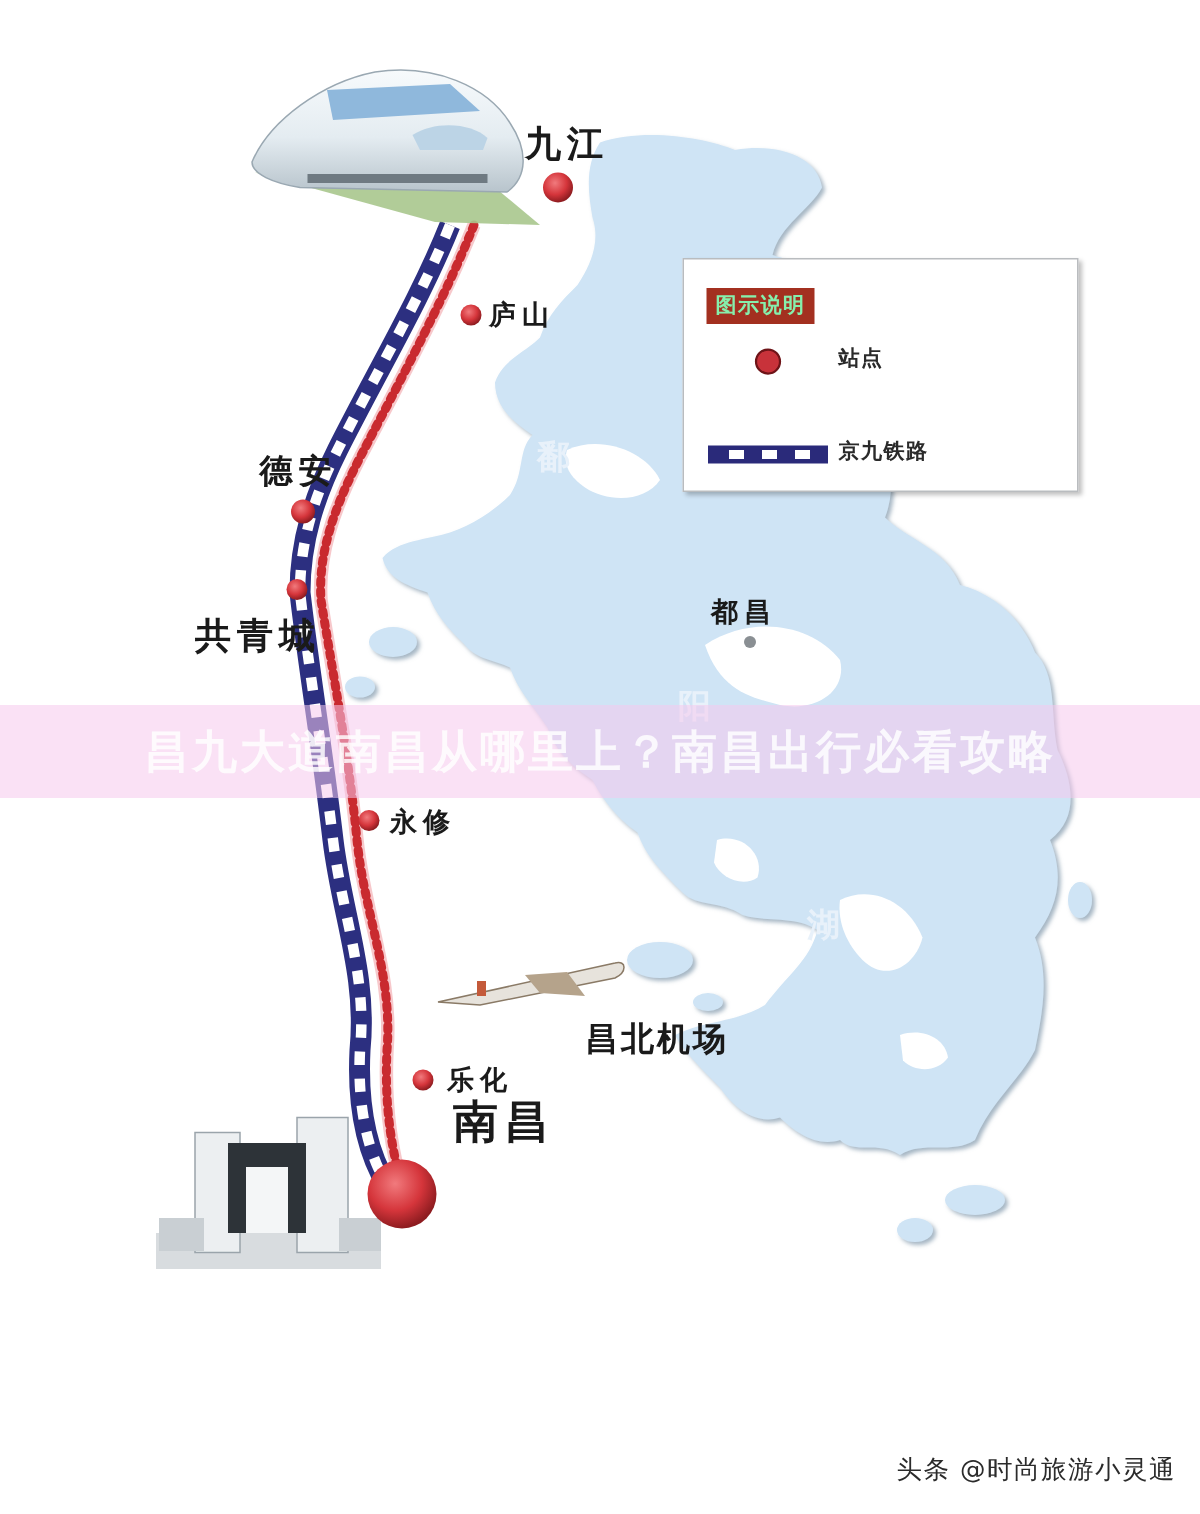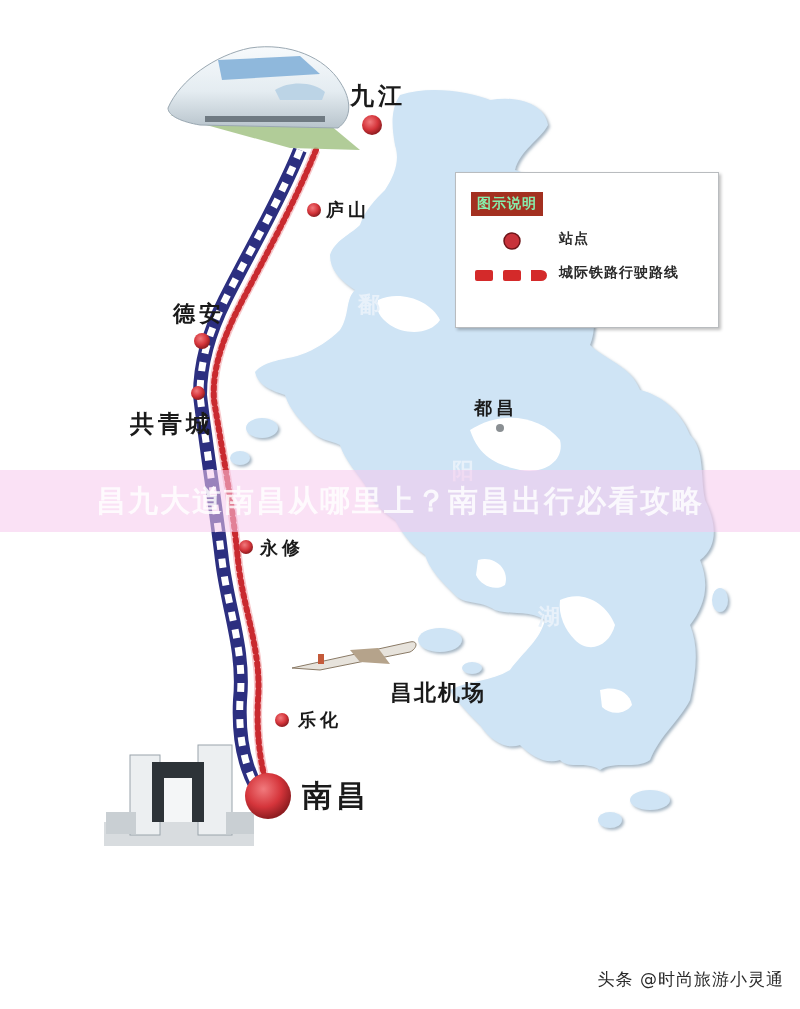--- a/index.html
+++ b/index.html
@@ -144,43 +144,44 @@
 <div class="lake-label" style="left:358px;top:290px;">鄱</div>
 <div class="lake-label" style="left:452px;top:456px;">阳</div>
 <div class="lake-label" style="left:538px;top:602px;">湖</div>
 
 <div class="label" style="left:350px;top:80px;font-size:24px;">九江</div>
 <div class="label" style="left:326px;top:198px;font-size:18px;">庐山</div>
 <div class="label" style="left:145px;top:299px;font-size:22px;margin-left:28px;">德安</div>
 <div class="label" style="left:130px;top:408px;font-size:24px;">共青城</div>
 <div class="label" style="left:260px;top:536px;font-size:18px;">永修</div>
 <div class="label" style="left:298px;top:708px;font-size:18px;">乐化</div>
-<div class="label" style="left:302px;top:776px;font-size:30px;">南昌</div>
+<div class="label" style="left:302px;top:728px;font-size:30px;">南昌</div>
 <div class="label" style="left:474px;top:396px;font-size:18px;">都昌</div>
 <div class="label" style="left:346px;top:678px;font-size:22px;letter-spacing:2px;margin-left:44px;">昌北机场</div>
 
 <div class="legend">
   <div class="legend-title">图示说明</div>
   <div class="legend-row" style="top:57px;">
     <span class="sym">
       <svg width="22" height="22">
           <circle cx="11" cy="11" r="8" fill="#c8323a" stroke="#6e1418" stroke-width="1.5"></circle>
         </svg>
     </span>
     <span class="txt">站点</span>
   </div>
-  <div class="legend-row" style="top:91px;">
+  <div class="legend-row" style="top:119px;">
     <span class="sym">
-      <svg width="78" height="16">
-        <rect x="2" y="3" width="18" height="11" rx="2" fill="#d42a2a"></rect>
-        <rect x="30" y="3" width="18" height="11" rx="2" fill="#d42a2a"></rect>
-        <path d="M58 3 H68 A6 5.5 0 0 1 68 14 H58 Z" fill="#d42a2a"></path>
+      <svg width="80" height="14">
+        <rect x="0" y="1" width="80" height="12" fill="#2a2a7a"></rect>
+        <rect x="14" y="4" width="10" height="6" fill="#ffffff"></rect>
+        <rect x="36" y="4" width="10" height="6" fill="#ffffff"></rect>
+        <rect x="58" y="4" width="10" height="6" fill="#ffffff"></rect>
       </svg>
     </span>
-    <span class="txt">城际铁路行驶路线</span>
+    <span class="txt">京九铁路</span>
   </div>
 </div>
 
 <div class="banner">
   <span class="banner-text">昌九大道南昌从哪里上？南昌出行必看攻略</span>
 </div>
 
 <div class="watermark">头条 @时尚旅游小灵通</div>
 
 </body></html>

